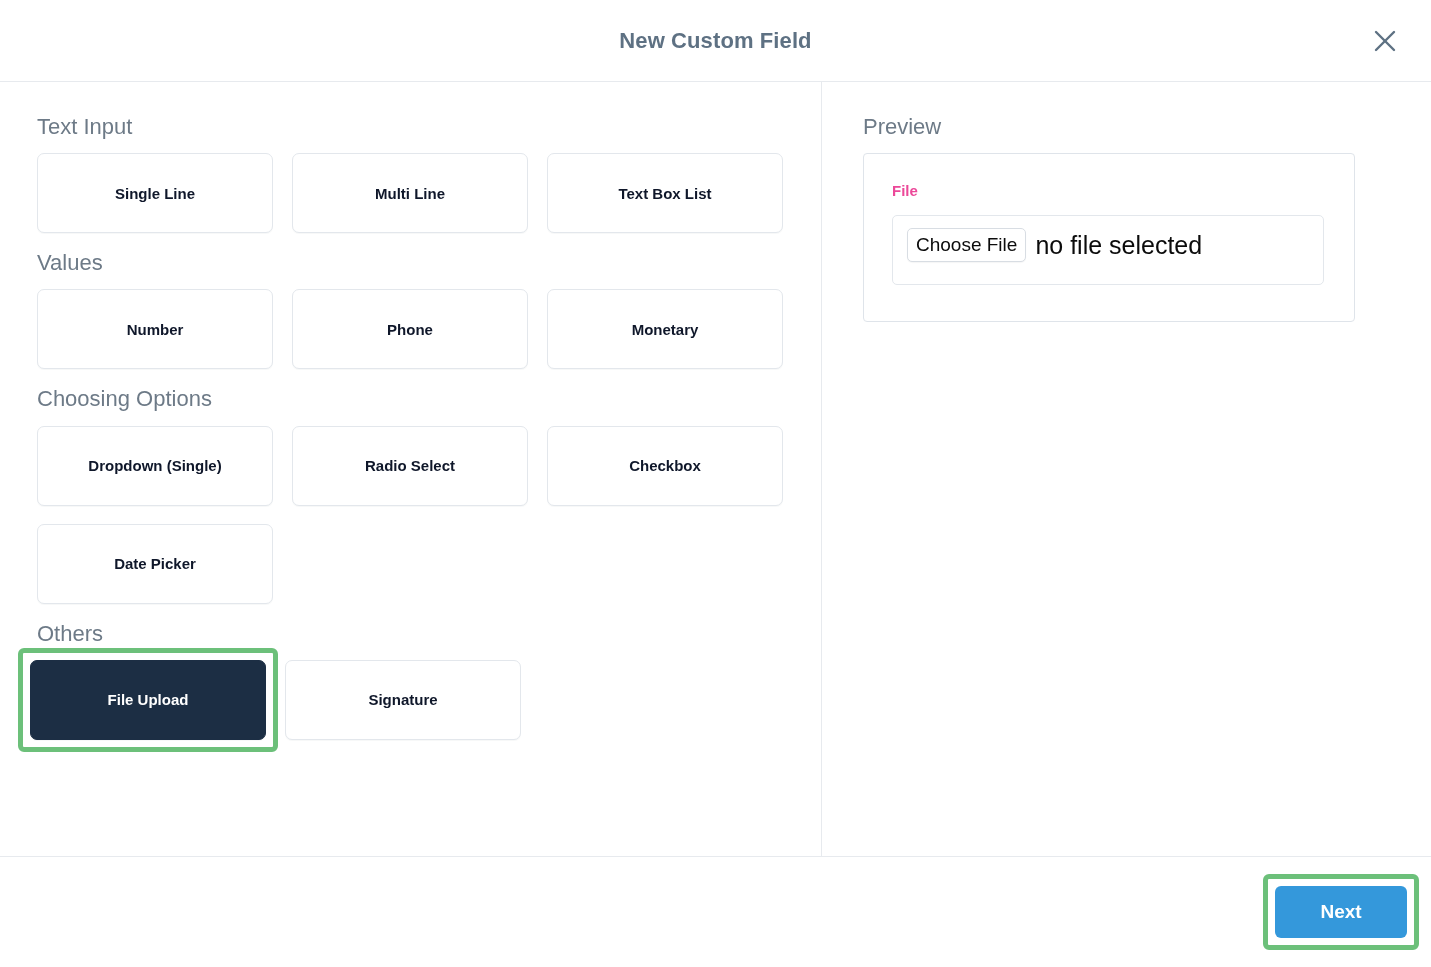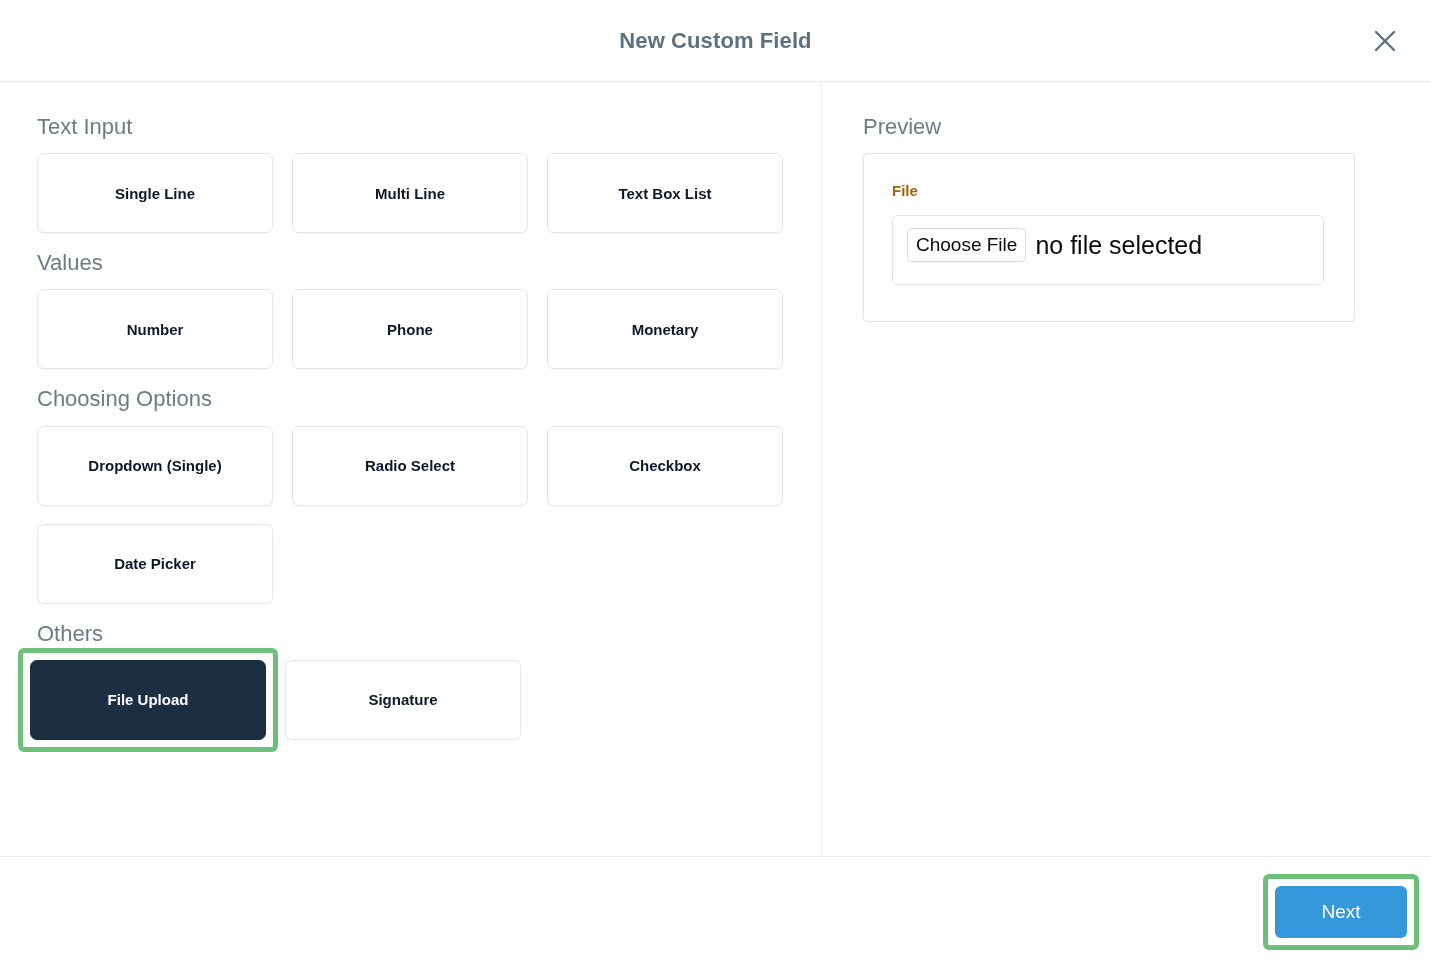--- a/index.html
+++ b/index.html
@@ -129,21 +129,21 @@
   .preview-card {
     border: 1px solid #dfe4ea;
     border-radius: 4px;
     padding: 28px 30px 36px 28px;
     background: #ffffff;
     min-height: 148px;
   }
   .preview-label {
     font-size: 15px;
     font-weight: bold;
-    color: #a16207;
+    color: #ec4899;
     margin-bottom: 16px;
   }
   .file-input {
     border: 1px solid #e3e7ec;
     border-radius: 5px;
     padding: 12px 14px 22px 14px;
     display: flex;
     align-items: center;
     gap: 9px;
     background: #fff;
@@ -176,21 +176,21 @@
   }
   .next-btn {
     background: #3498db;
     color: #ffffff;
     border: none;
     border-radius: 6px;
     width: 132px;
     height: 52px;
     font-family: "Liberation Sans", sans-serif;
     font-size: 19px;
-    font-weight: normal;
+    font-weight: bold;
     cursor: pointer;
   }
 </style>
 </head>
 <body>
 
 <div class="modal">
 
   <div class="modal-header">
     <div class="modal-title">New Custom Field</div>

